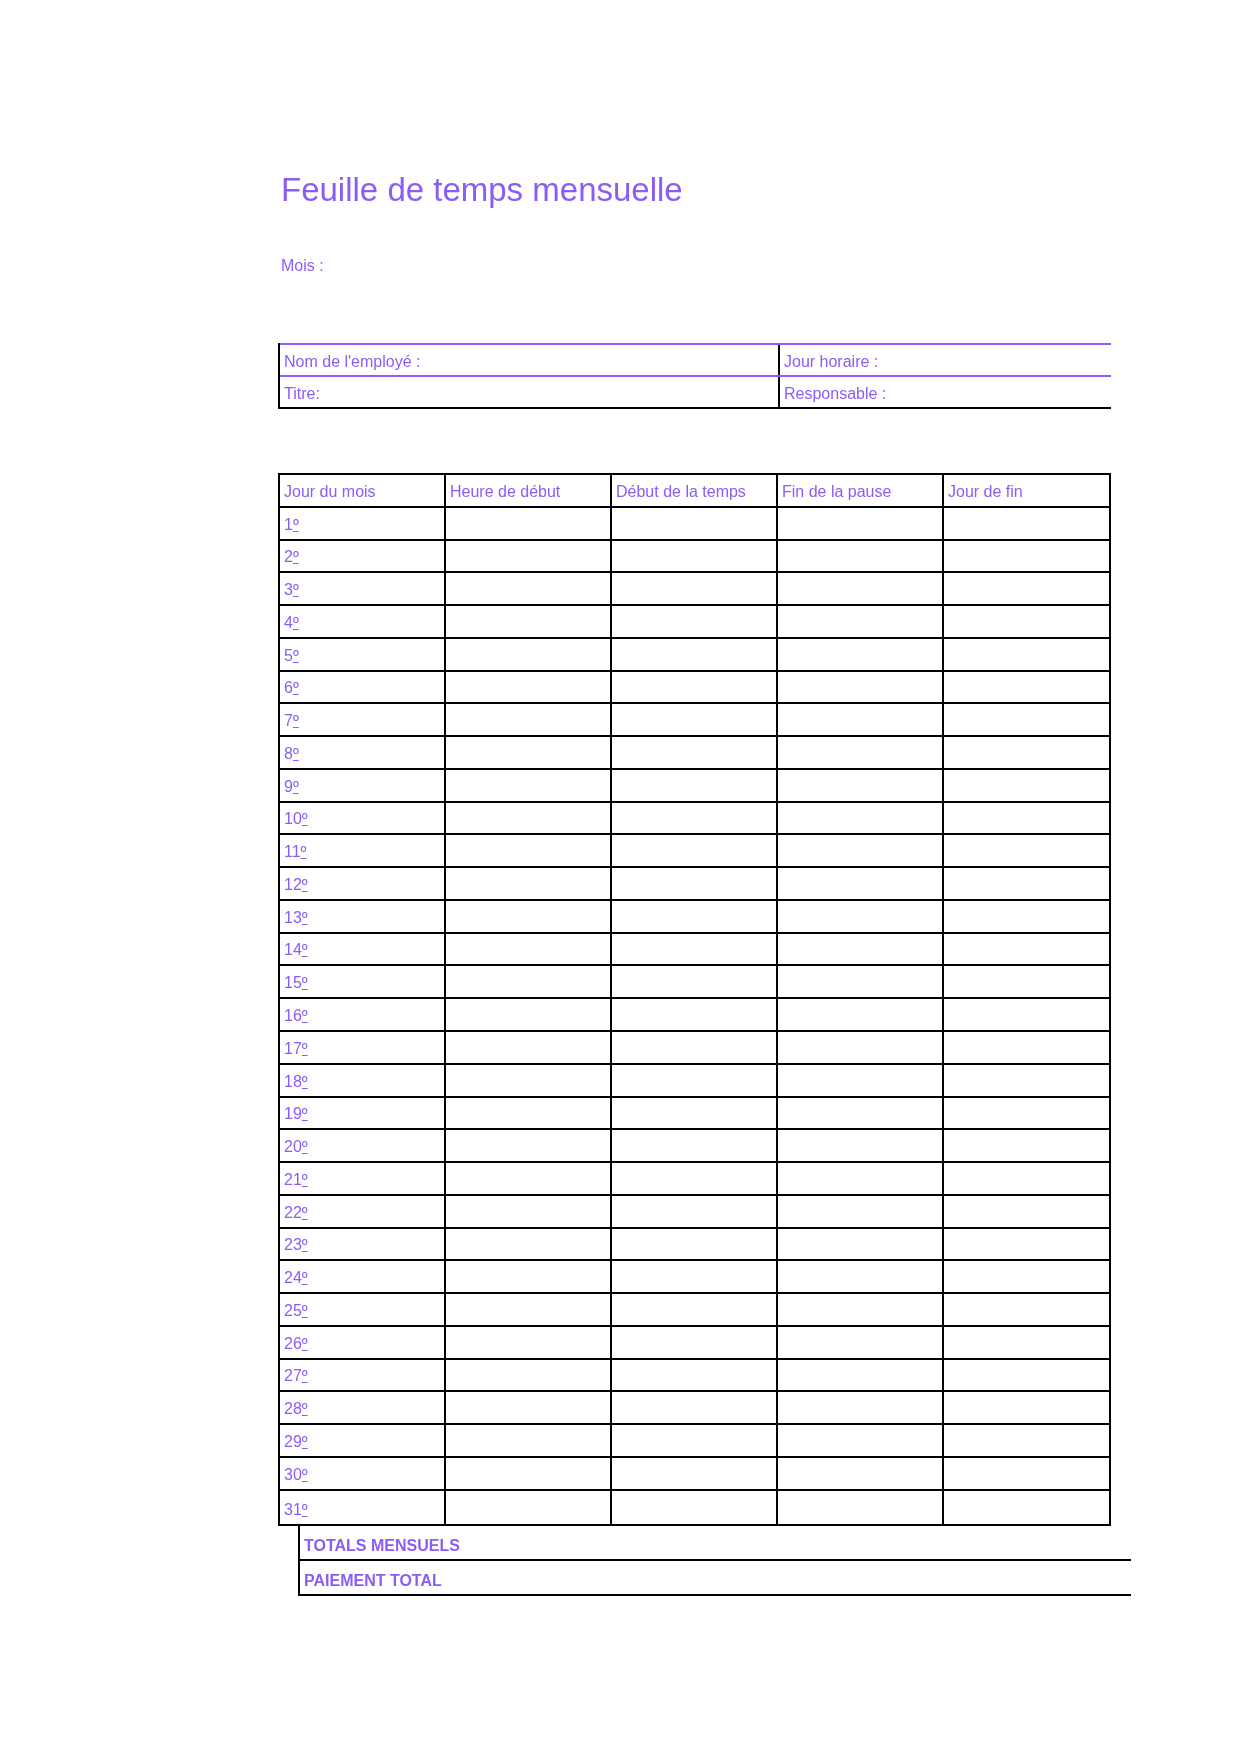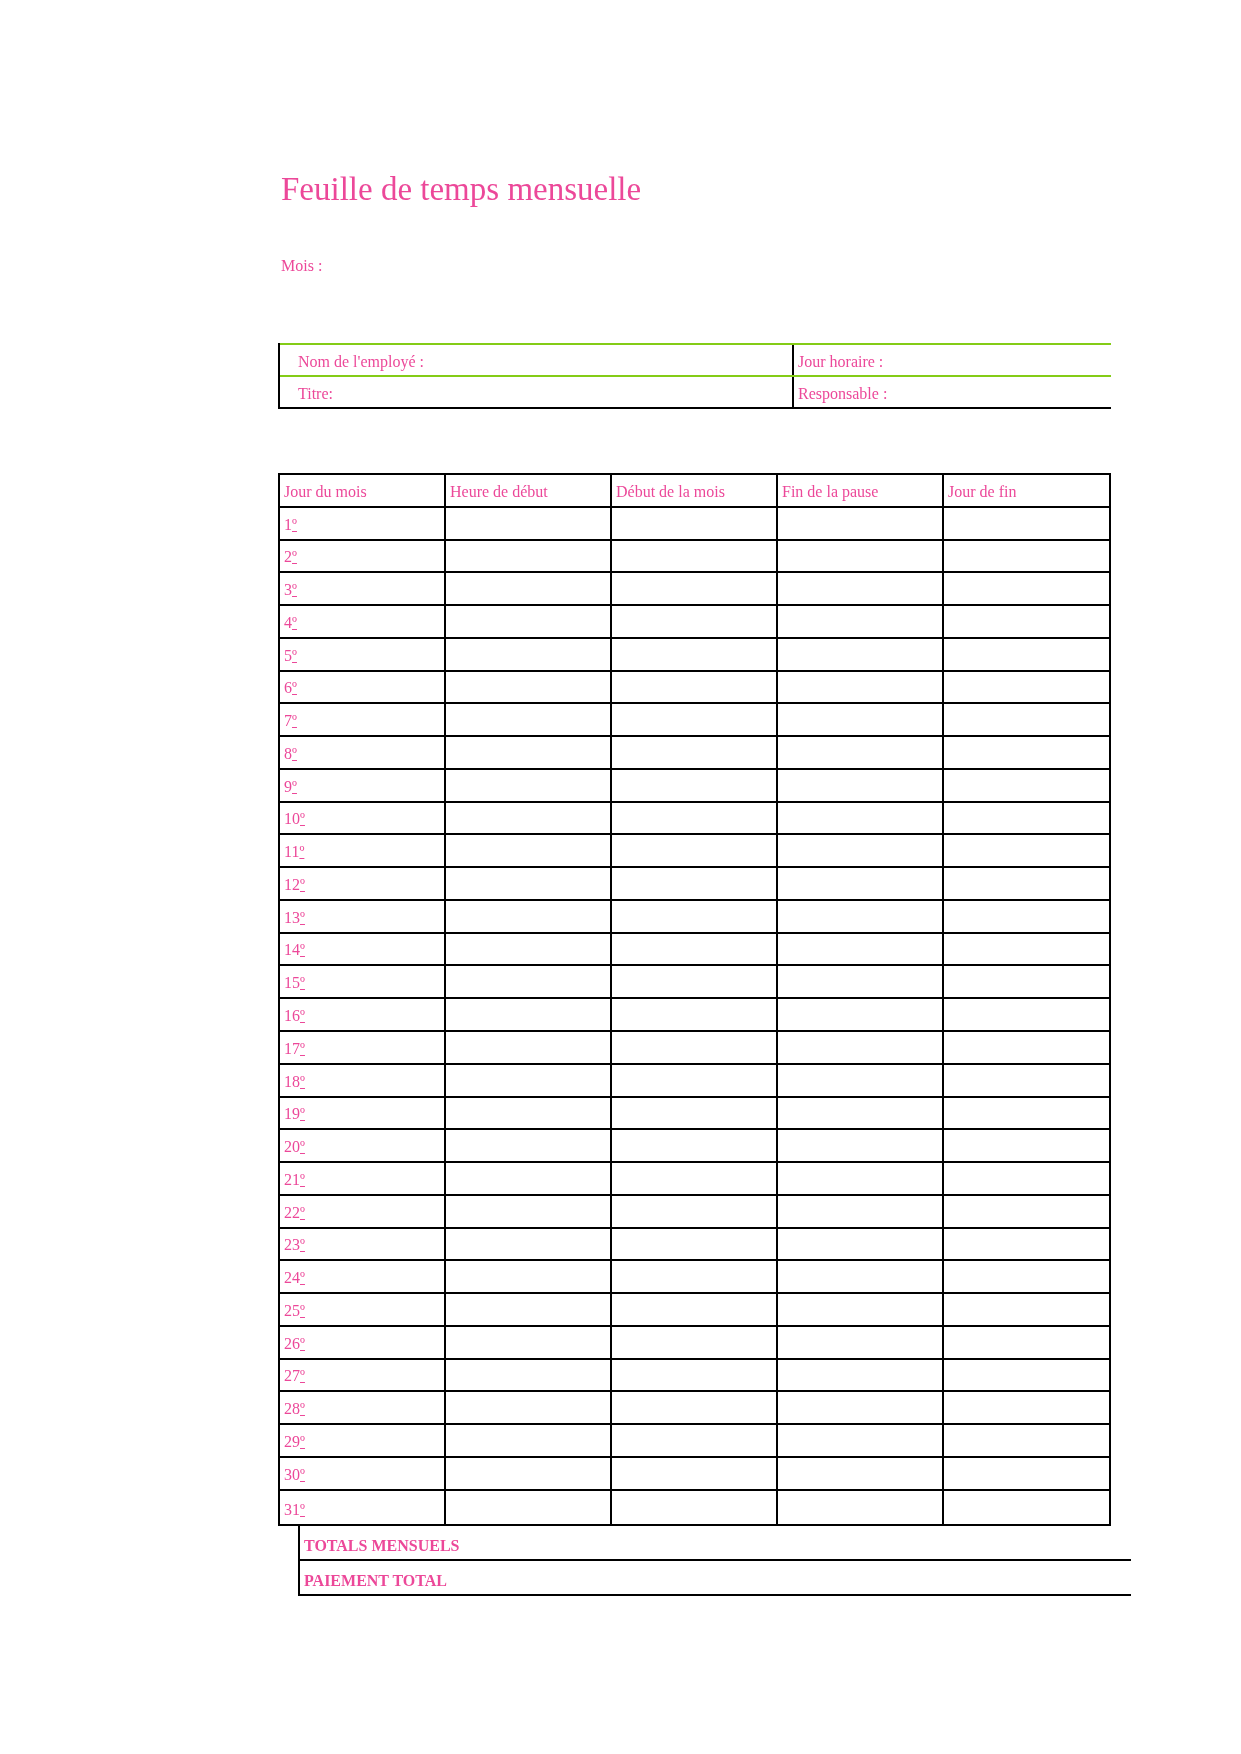--- a/index.html
+++ b/index.html
@@ -1,22 +1,22 @@
 <!DOCTYPE html>
 <html><head>
 <meta charset="utf-8">
 <style>
   html, body { margin: 0; padding: 0; background: #e8e8e8; }
   .page {
     position: relative;
     width: 1241px;
     height: 1754px;
     background: #ffffff;
-    color: #ec4899;
-    font-family: Liberation Serif, serif;
+    color: #8b5cf6;
+    font-family: Liberation Sans, sans-serif;
     overflow: hidden;
   }
   .title {
     position: absolute;
     left: 281px;
     top: 171px;
     font-size: 33px;
     font-weight: 400;
     line-height: 1.15;
     white-space: nowrap;
@@ -32,23 +32,22 @@
   .info-table {
     position: absolute;
     left: 278px;
     top: 343px;
     width: 833px;
     box-sizing: border-box;
     border-left: 2px solid #000;
   }
   .info-row {
     display: flex;
-    border-top: 2px solid #84cc16;
+    border-top: 2px solid #8b5cf6;
     height: 30px;
-    padding-left: 14px;
   }
   .info-row:last-child { border-bottom: 2px solid #000; justify-content: flex-end; }
   .info-cell {
     box-sizing: border-box;
     display: flex;
     align-items: flex-end;
     padding: 0 0 4px 4px;
     font-size: 16px;
     white-space: nowrap;
   }
@@ -118,21 +117,21 @@
     </div>
     <div class="info-row">
       <div class="info-cell c1">Titre:</div>
       <div class="info-cell c2">Responsable :</div>
     </div>
   </div>
 
   <div class="day-grid" id="day-grid">
     <div class="cell header">Jour du mois</div>
     <div class="cell header">Heure de début</div>
-    <div class="cell header">Début de la mois</div>
+    <div class="cell header">Début de la temps</div>
     <div class="cell header">Fin de la pause</div>
     <div class="cell header last-col">Jour de fin</div>
   <div class="cell">1<span class="ord">º</span></div>
       <div class="cell"></div>
       <div class="cell"></div>
       <div class="cell"></div>
       <div class="cell last-col"></div>
       <div class="cell">2<span class="ord">º</span></div>
       <div class="cell"></div>
       <div class="cell"></div>

